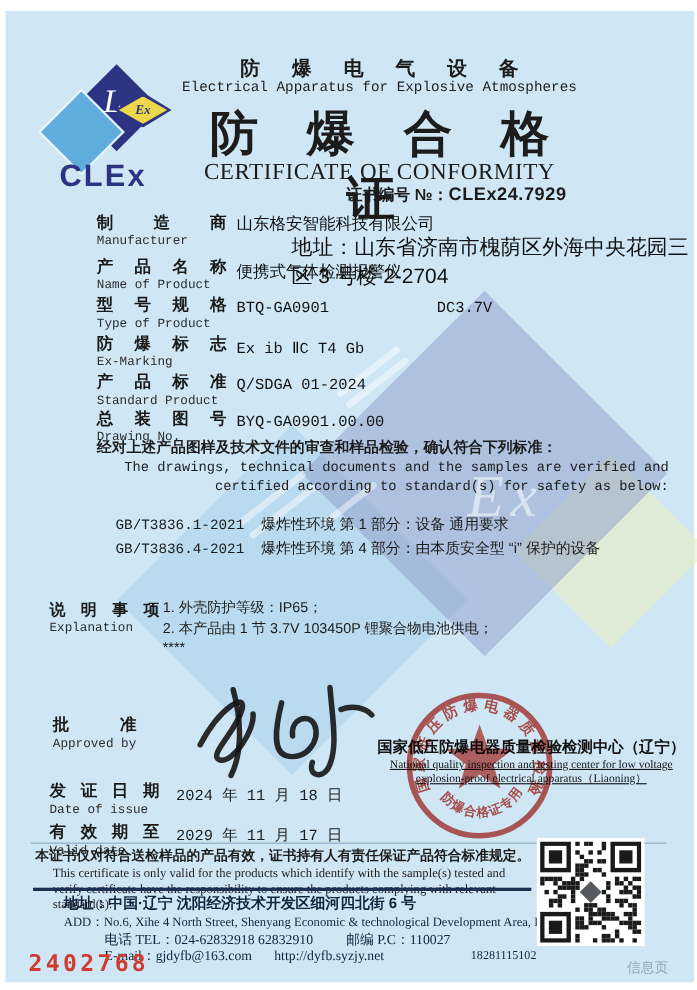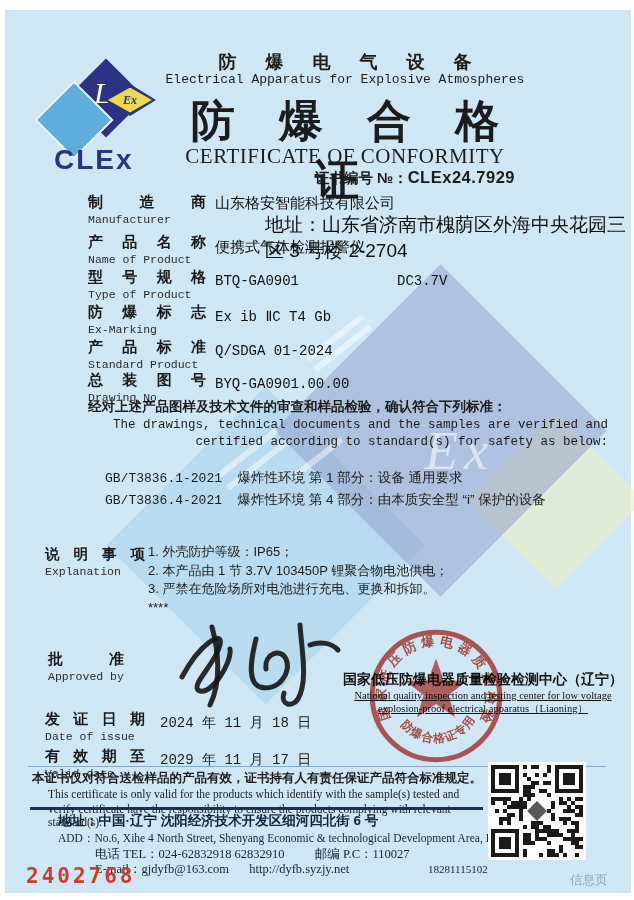--- a/index.html
+++ b/index.html
@@ -166,21 +166,20 @@
   <span class="std-desc">爆炸性环境 第 4 部分：由本质安全型 “i” 保护的设备</span>
 </div>
 
 <div class="abs" style="left:45px;top:545px;width:110px">
   <div class="zh-label zh-label-sm" style="width:100px">说 明 事 项</div>
   <div class="en-label mono">Explanation</div>
 </div>
 <div class="abs exp-items" style="left:148px;top:543px;width:440px">
   <div>1. 外壳防护等级：IP65；</div>
   <div>2. 本产品由 1 节 3.7V 103450P 锂聚合物电池供电；</div>
-  <div>3. 严禁在危险场所对电池进行充电、更换和拆卸。</div>
   <div>****</div>
 </div>
 
 <div class="abs" style="left:48px;top:650px;width:110px">
   <div class="zh-label" style="width:76px">批 准</div>
   <div class="en-label mono">Approved by</div>
 </div>
 <div class="abs" style="left:160px;top:615px" title="刘畅">
   <svg width="200" height="100" viewBox="0 0 200 100">
     <path class="sig" d="M22,62 C40,28 64,14 60,30 C55,50 28,72 40,76 C52,79 72,48 70,34"></path>

